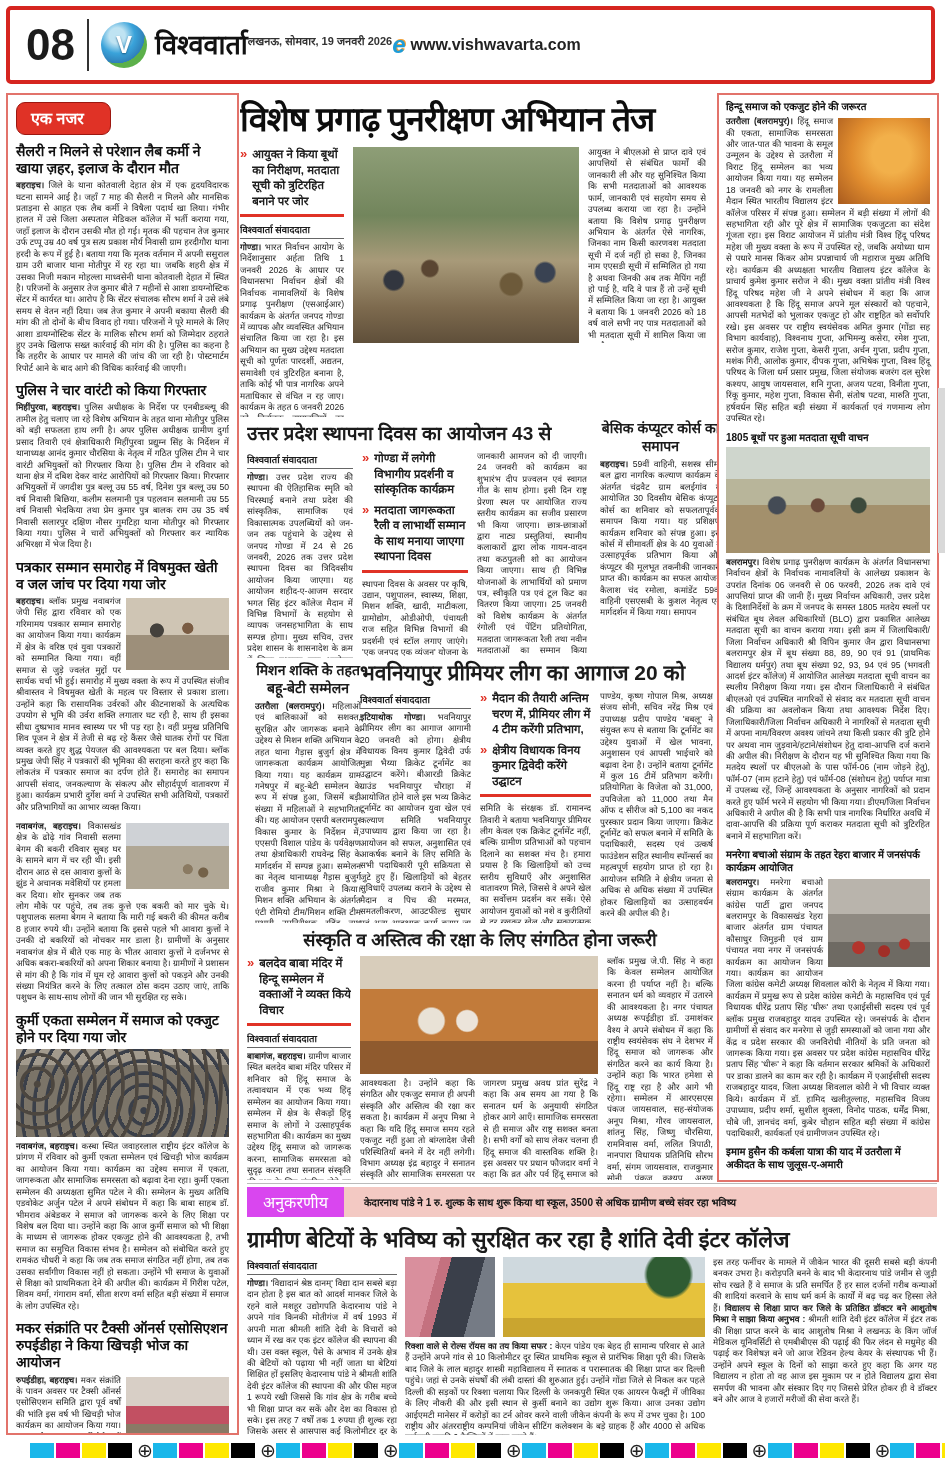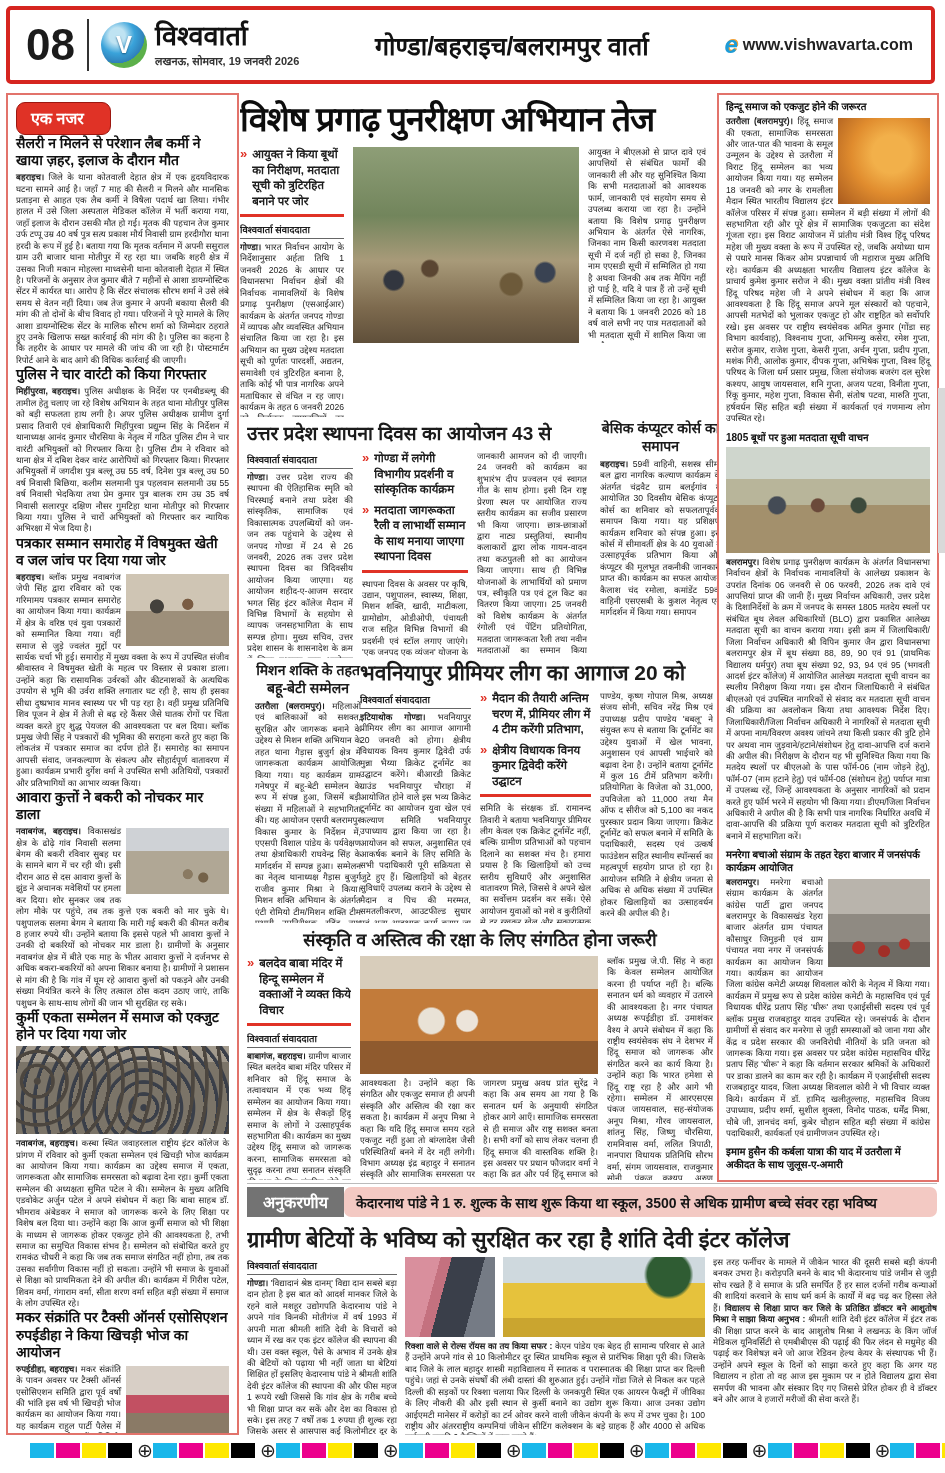--- a/index.html
+++ b/index.html
@@ -7,21 +7,21 @@
         font-family:"Liberation Sans","DejaVu Sans",sans-serif;color:#1b1b1b;overflow:hidden;}
   
   .mast{position:absolute;left:6px;top:6px;width:929px;height:78px;border:4px solid #d6251f;
         border-radius:5px;box-sizing:border-box;display:flex;align-items:center;background:#fff;}
   .pageno{font-size:44px;font-weight:800;margin:0 12px 0 16px;line-height:1;}
   .mast-div{width:2px;height:52px;background:#333;margin-right:12px;}
   .logo{width:46px;height:46px;border-radius:50%;margin-right:8px;flex:0 0 auto;
         background:radial-gradient(circle at 35% 30%,#bfe3f2 0 18%,#3aa3da 40%,#2f7fb8 62%,#5cb04a 63% 100%);
         display:flex;align-items:center;justify-content:center;color:#fff;font-weight:900;font-size:24px;
         text-shadow:0 1px 2px #1c5d86;}
-  .brand{display:flex;flex-direction:column;}
+  .brand{display:flex;flex-direction:row;}
   .brand-title{font-size:27px;font-weight:900;line-height:1.05;color:#111;}
   .brand-date{font-size:11px;font-weight:700;color:#333;margin-top:2px;}
   .mast-center{flex:1;text-align:center;font-size:25px;font-weight:800;color:#111;}
   .mast-site{display:flex;align-items:center;gap:5px;margin-right:18px;font-size:16px;font-weight:800;color:#222;}
   .e-icon{color:#1e9cd7;font-weight:900;font-size:24px;font-style:italic;line-height:1;
           text-shadow:1px -1px 0 #f0a13a;}
   
   .hd{font-weight:800;color:#101010;line-height:1.22;}
   .bd{font-size:8.6px;line-height:1.33;text-align:justify;color:#222;}
   .dl{font-weight:bold;}
@@ -40,44 +40,44 @@
   .ph-dogs{background:radial-gradient(circle at 60% 70%,#8a7a62 0 6%,transparent 7%),radial-gradient(circle at 75% 75%,#746249 0 5%,transparent 6%),linear-gradient(180deg,#cfd2d6 0 35%,#b0a795 35% 100%);}
   .ph-khichdi{background:linear-gradient(180deg,#d8cfc6 0 38%,#c25062 38% 62%,#8a7a66 62% 100%);}
   .ph-stage{background:radial-gradient(circle at 30% 55%,#e9e2d6 0 7%,transparent 8%),radial-gradient(circle at 45% 55%,#ece4da 0 7%,transparent 8%),linear-gradient(180deg,#d8cdbb 0 28%,#c27b3a 28% 72%,#8f5a2e 72% 100%);}
   .ph-desk{background:linear-gradient(105deg,#d98f9d 0 32%,#c4717f 32% 42%,#3a3f4a 42% 72%,#757b85 72% 100%);}
   .ph-gate{background:radial-gradient(circle at 82% 22%,#2f5c33 0 12%,transparent 14%),linear-gradient(180deg,#cfd9de 0 32%,#e6c23c 32% 76%,#caa52f 76% 100%);}
   
   .leftbox{position:absolute;left:6px;top:93px;width:233px;height:1342px;border:2px solid #e2736b;
            box-sizing:border-box;padding:7px 8px;overflow:hidden;background:#fff;}
   .badge{display:inline-block;background:#e03226;color:#fff;font-weight:800;font-size:16px;
          padding:4px 26px 5px 14px;border-radius:9px;border:1px solid #9c1710;}
-  .lart{}
+  .lart{margin-top:8px;}
   .lart .hd{font-size:14px;margin-bottom:3px;}
   .thumb{float:right;width:103px;margin:2px 0 3px 5px;}
   .wide{width:100%;margin:3px 0 4px;}
   
   .abs{position:absolute;box-sizing:border-box;overflow:hidden;}
   .lead-h{font-size:34px;font-weight:900;letter-spacing:-1px;white-space:nowrap;overflow:hidden;color:#0d0d0d;}
   .h-md{font-size:19px;font-weight:900;white-space:nowrap;overflow:hidden;}
   .h-lg{font-size:21px;font-weight:900;white-space:nowrap;overflow:hidden;}
   .h-ctr{font-size:14px;font-weight:800;text-align:center;line-height:1.25;}
   .row{display:flex;gap:9px;}
   .col{overflow:hidden;}
   
   .rightbox{position:absolute;left:717px;top:93px;width:222px;height:1089px;border:2px solid #e2736b;
             box-sizing:border-box;padding:6px 7px;overflow:hidden;background:#fff;}
   .rart{margin-bottom:7px;}
   .rart .hd{font-size:10px;margin-bottom:3px;}
   .rthumb{float:right;margin:2px 0 3px 5px;}
   
   .strip{display:flex;align-items:stretch;height:30px;}
-  .strip-badge{background:#737373;color:#fff;font-weight:700;font-size:16px;display:flex;align-items:center;
+  .strip-badge{background:#d946ef;color:#fff;font-weight:400;font-size:16px;display:flex;align-items:center;
                padding:0 16px;flex:0 0 auto;}
-  .strip-text{background:#f3c9c3;flex:1;display:flex;align-items:center;padding:0 12px;
-              font-size:14px;font-weight:800;color:#151515;border-radius:7px;}
+  .strip-text{background:#f3c9c3;flex:1;display:flex;align-items:center;padding:0 20px;
+              font-size:10px;font-weight:800;color:#151515;}
   .bot-h{font-size:22px;font-weight:900;white-space:nowrap;overflow:hidden;margin:6px 0 4px;}
   
   .regrow{position:absolute;left:30px;right:30px;top:1441px;display:flex;justify-content:space-between;}
   .reggrp{display:flex;align-items:center;gap:2px;}
   .sw{width:24px;height:15px;display:inline-block;}
   .regmark{font-size:19px;line-height:1;color:#222;margin-left:3px;}
   .edge{position:absolute;right:0;top:388px;width:7px;height:165px;background:#d9d9d9;}
   .hr-sep{position:absolute;left:247px;width:690px;border-top:1px solid #bbb;}
 </style>
 </head>
@@ -88,21 +88,20 @@
   <div class="mast">
     <div class="pageno">08</div>
     <div class="mast-div"></div>
     <div class="logo">
         <span>V</span>
       </div>
     <div class="brand">
       <span class="brand-title">विश्ववार्ता</span>
       <span class="brand-date">लखनऊ, सोमवार, 19 जनवरी 2026</span>
     </div>
-    <div class="mast-center">गोण्डा/बहराइच/बलरामपुर वार्ता</div>
     <div class="mast-site">
       <span class="e-icon">e</span>
       <span>www.vishwavarta.com</span>
     </div>
   </div>
 
   <div class="leftbox">
     <span class="badge">एक नजर</span>
 
     <div class="lart">
@@ -116,21 +115,20 @@
     </div>
 
     <div class="lart">
       <div class="hd">पत्रकार सम्मान समारोह में विषमुक्त खेती व जल जांच पर दिया गया जोर</div>
       <div class="bd">
         <div class="ph ph-meet thumb" style="height:72px"></div>
         <span class="dl">बहराइच।</span> <span>ब्लॉक प्रमुख नवाबगंज जेपी सिंह द्वारा रविवार को एक गरिमामय पत्रकार सम्मान समारोह का आयोजन किया गया। कार्यक्रम में क्षेत्र के वरिष्ठ एवं युवा पत्रकारों को सम्मानित किया गया। वहीं समाज से जुड़े ज्वलंत मुद्दों पर सार्थक चर्चा भी हुई। समारोह में मुख्य वक्ता के रूप में उपस्थित संजीव श्रीवास्तव ने विषमुक्त खेती के महत्व पर विस्तार से प्रकाश डाला। उन्होंने कहा कि रासायनिक उर्वरकों और कीटनाशकों के अत्यधिक उपयोग से भूमि की उर्वरा शक्ति लगातार घट रही है, साथ ही इसका सीधा दुष्प्रभाव मानव स्वास्थ्य पर भी पड़ रहा है। वहीं प्रमुख प्रतिनिधि शिव पूजन ने क्षेत्र में तेजी से बढ़ रहे कैंसर जैसे घातक रोगों पर चिंता व्यक्त करते हुए शुद्ध पेयजल की आवश्यकता पर बल दिया। ब्लॉक प्रमुख जेपी सिंह ने पत्रकारों की भूमिका की सराहना करते हुए कहा कि लोकतंत्र में पत्रकार समाज का दर्पण होते हैं। समारोह का समापन आपसी संवाद, जनकल्याण के संकल्प और सौहार्दपूर्ण वातावरण में हुआ। कार्यक्रम प्रभारी दुर्गेश वर्मा ने उपस्थित सभी अतिथियों, पत्रकारों और प्रतिभागियों का आभार व्यक्त किया।</span></div>
     </div>
 
     <div class="lart">
-      <div class="hd">आवारा कुत्तों ने बकरी को नोचकर मार डाला</div>
       <div class="bd">
         <div class="ph ph-dogs thumb" style="height:66px"></div>
         <span class="dl">नवाबगंज, बहराइच।</span> <span>विकासखंड क्षेत्र के ढोढ़े गांव निवासी सलमा बेगम की बकरी रविवार सुबह घर के सामने बाग में चर रही थी। इसी दौरान आठ से दस आवारा कुत्तों के झुंड ने अचानक मवेशियों पर हमला कर दिया। शोर सुनकर जब तक लोग मौके पर पहुंचे, तब तक कुत्ते एक बकरी को मार चुके थे। पशुपालक सलमा बेगम ने बताया कि मारी गई बकरी की कीमत करीब 8 हजार रुपये थी। उन्होंने बताया कि इससे पहले भी आवारा कुत्तों ने उनकी दो बकरियों को नोचकर मार डाला है। ग्रामीणों के अनुसार नवाबगंज क्षेत्र में बीते एक माह के भीतर आवारा कुत्तों ने दर्जनभर से अधिक बकरा-बकरियों को अपना शिकार बनाया है। ग्रामीणों ने प्रशासन से मांग की है कि गांव में घूम रहे आवारा कुत्तों को पकड़ने और उनकी संख्या नियंत्रित करने के लिए तत्काल ठोस कदम उठाए जाएं, ताकि पशुधन के साथ-साथ लोगों की जान भी सुरक्षित रह सके।</span></div>
     </div>
 
     <div class="lart">
       <div class="hd">कुर्मी एकता सम्मेलन में समाज को एक्जुट होने पर दिया गया जोर</div>
       <div class="ph ph-crowd wide" style="height:88px"></div>
       <div class="bd"><span class="dl">नवाबगंज, बहराइच।</span> <span>कस्बा स्थित जवाहरलाल राष्ट्रीय इंटर कॉलेज के प्रांगण में रविवार को कुर्मी एकता सम्मेलन एवं खिचड़ी भोज कार्यक्रम का आयोजन किया गया। कार्यक्रम का उद्देश्य समाज में एकता, जागरूकता और सामाजिक समरसता को बढ़ावा देना रहा। कुर्मी एकता सम्मेलन की अध्यक्षता सुमित पटेल ने की। सम्मेलन के मुख्य अतिथि एडवोकेट अर्जुन पटेल ने अपने संबोधन में कहा कि बाबा साहब डॉ. भीमराव अंबेडकर ने समाज को जागरूक करने के लिए शिक्षा पर विशेष बल दिया था। उन्होंने कहा कि आज कुर्मी समाज को भी शिक्षा के माध्यम से जागरूक होकर एकजुट होने की आवश्यकता है, तभी समाज का समुचित विकास संभव है। सम्मेलन को संबोधित करते हुए रामकंठ चौधरी ने कहा कि जब तक समाज संगठित नहीं होगा, तब तक उसका सर्वांगीण विकास नहीं हो सकता। उन्होंने भी समाज के युवाओं से शिक्षा को प्राथमिकता देने की अपील की। कार्यक्रम में गिरीश पटेल, शिवम वर्मा, गंगाराम वर्मा, सीता शरण वर्मा सहित बड़ी संख्या में समाज के लोग उपस्थित रहे।</span></div>
     </div>

